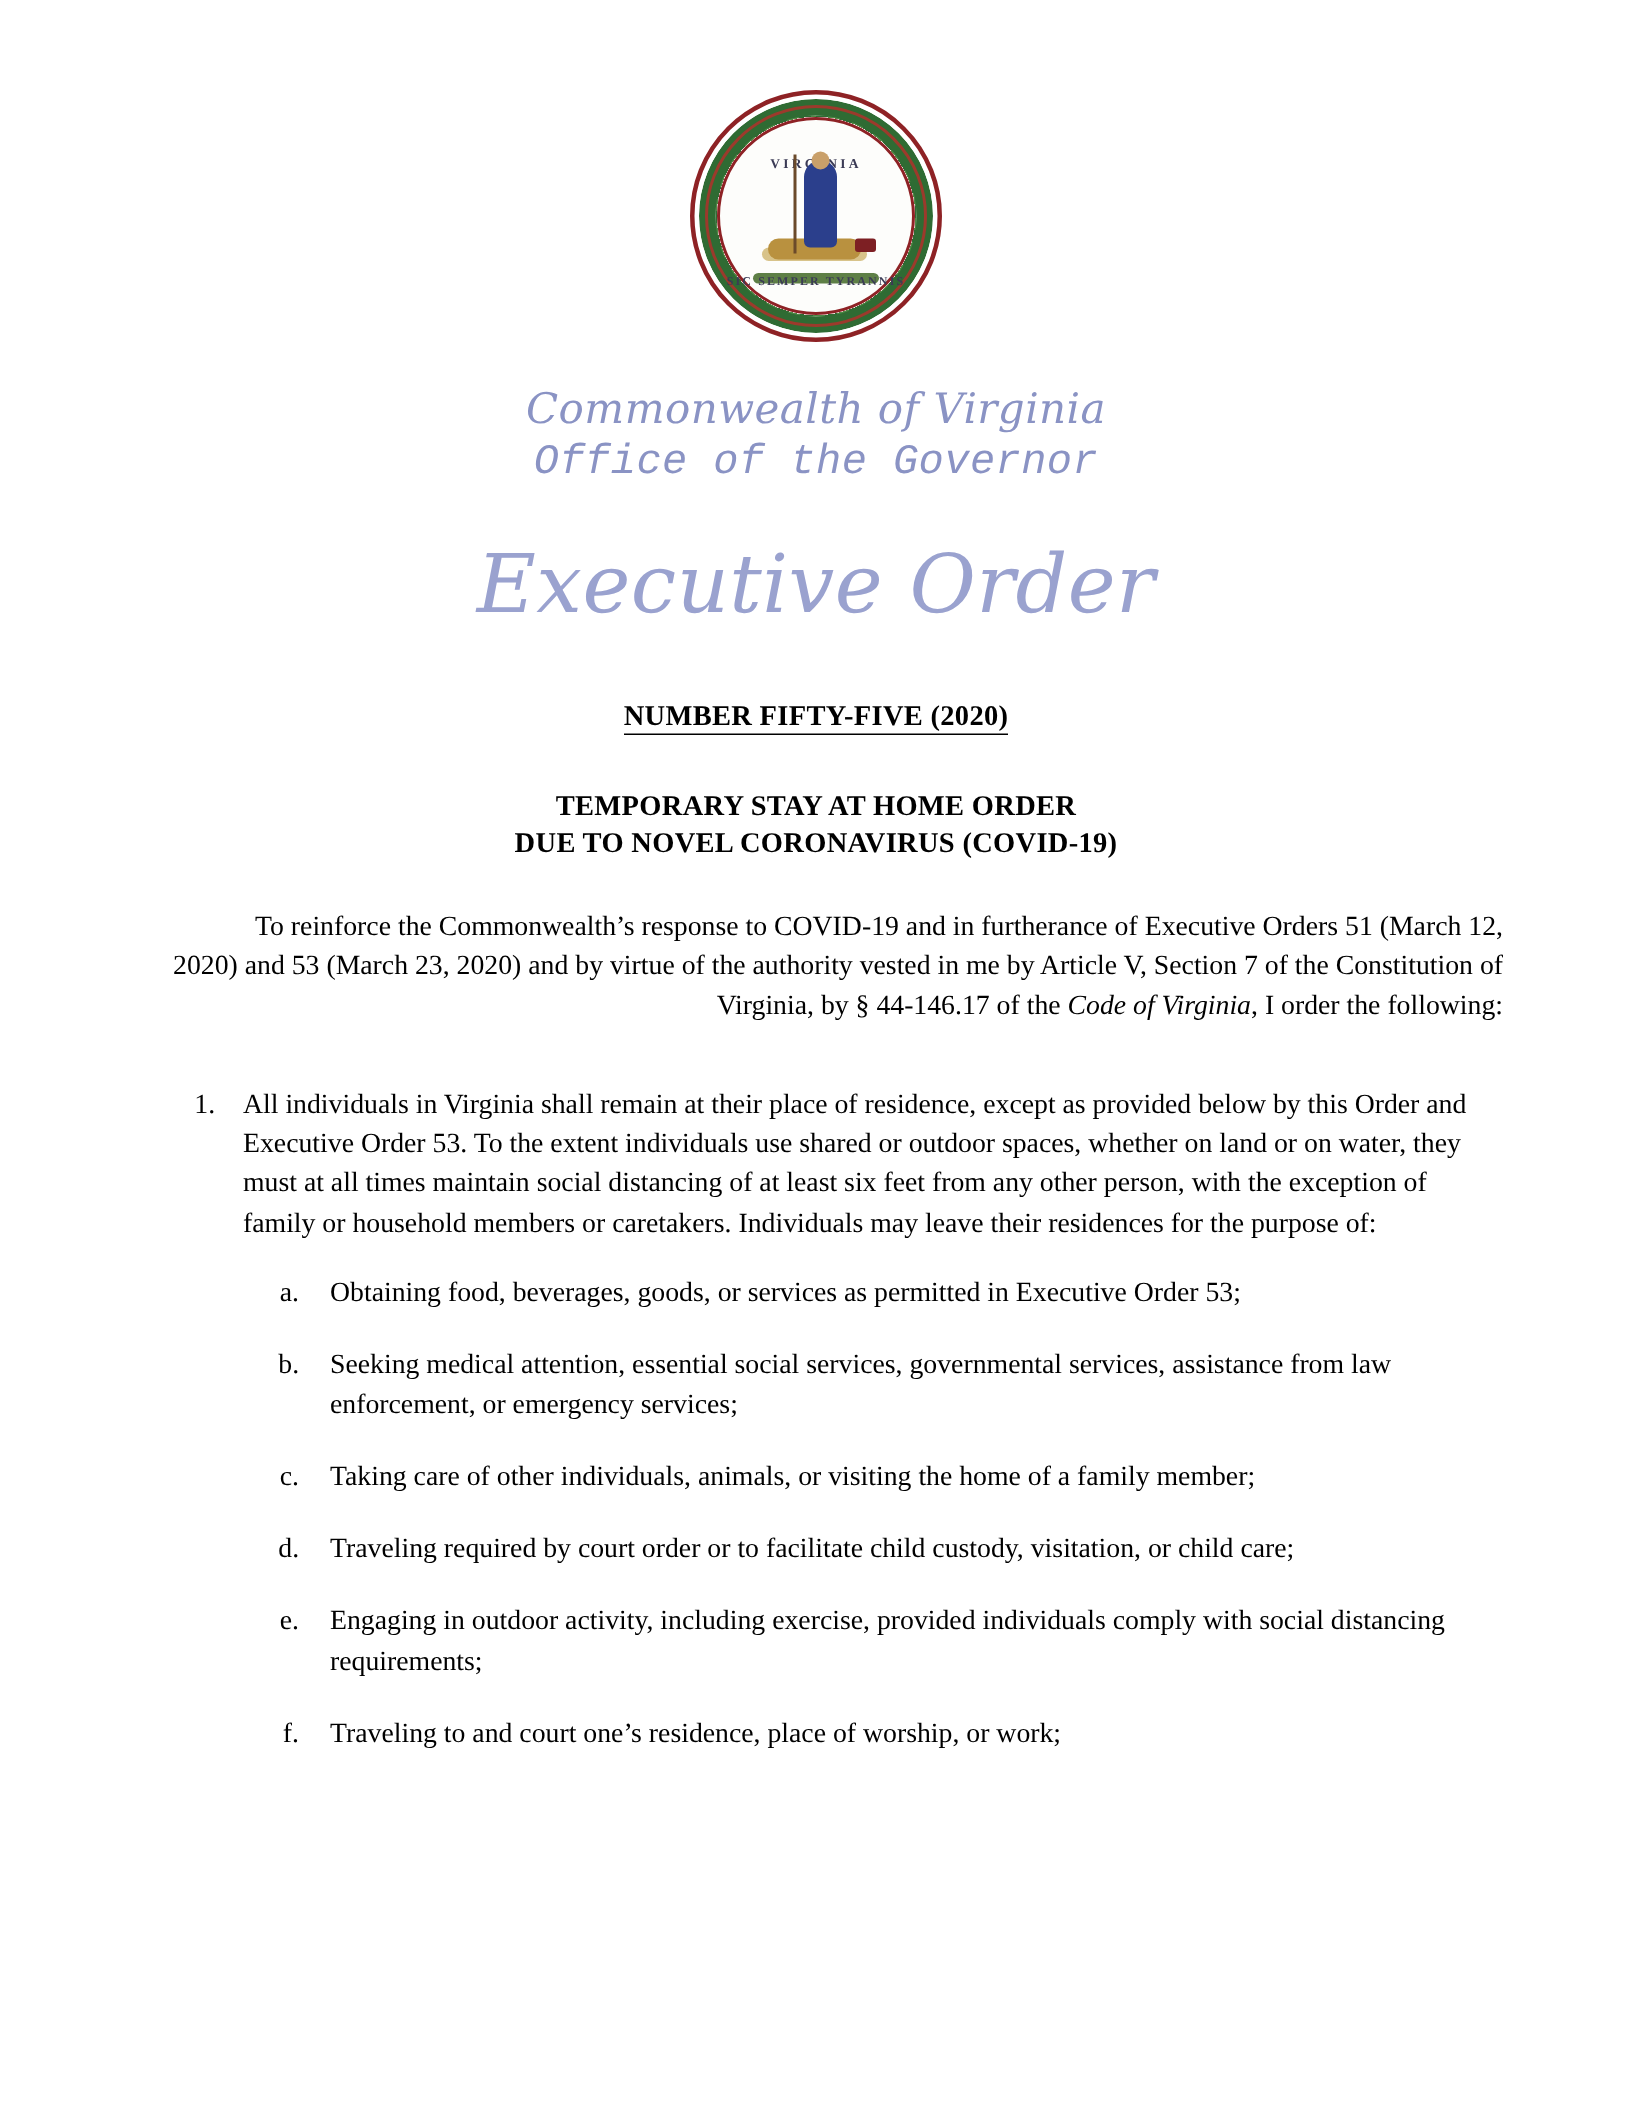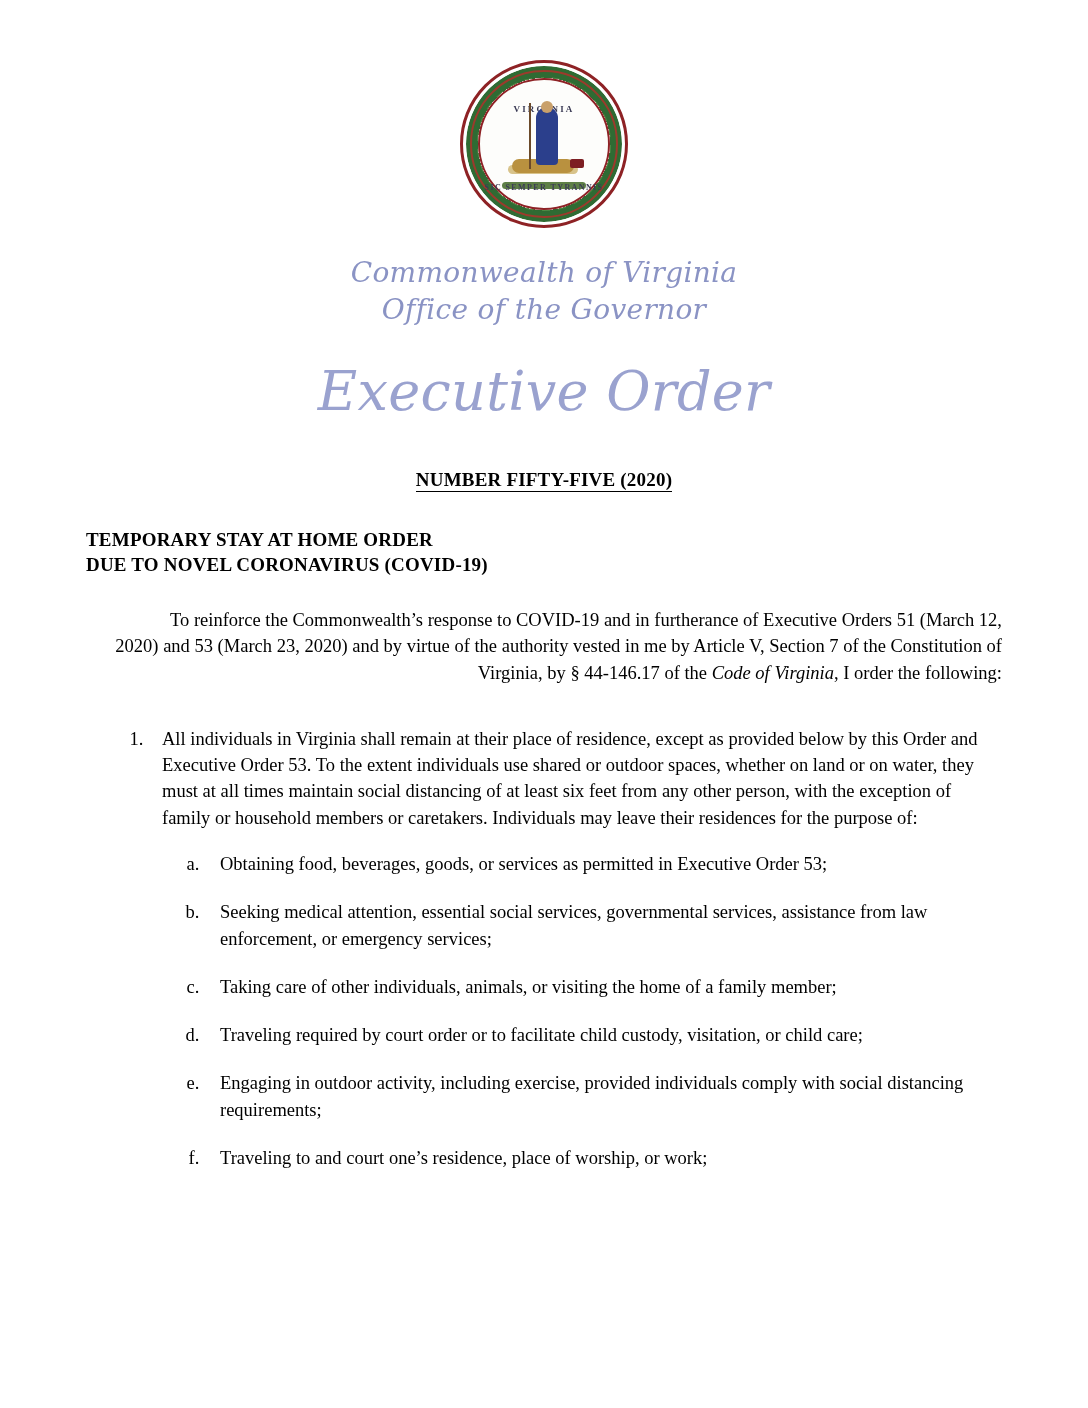--- a/index.html
+++ b/index.html
@@ -163,20 +163,21 @@
     font-style: italic;
     letter-spacing: 0.3px;
   }
   .commonwealth {
     font-size: 28px;
     margin-top: 28px;
   }
   .office {
     font-size: 28px;
     margin-top: 4px;
+    font-family: Liberation Mono, monospace;
   }
   .exec-order {
     font-size: 54px;
     margin-top: 34px;
     color: #9aa2cf;
     font-family: "DejaVu Serif", serif;
     font-style: italic;
   }
 
   
@@ -185,20 +186,21 @@
     font-weight: bold;
     font-size: 19px;
     margin-top: 46px;
     letter-spacing: 0.2px;
   }
   .number-line span {
     border-bottom: 1.5px solid #000;
     padding-bottom: 1px;
   }
   .subject {
+    text-align: center;
     font-weight: bold;
     font-size: 19px;
     margin-top: 36px;
     line-height: 1.32;
     letter-spacing: 0.2px;
   }
 
   
   .intro {
     font-size: 18.5px;

